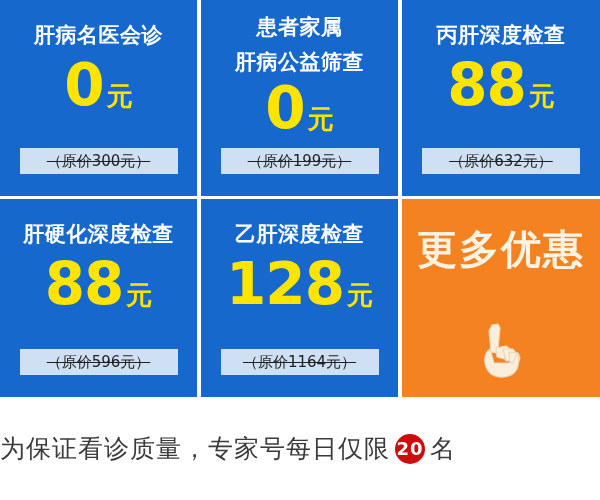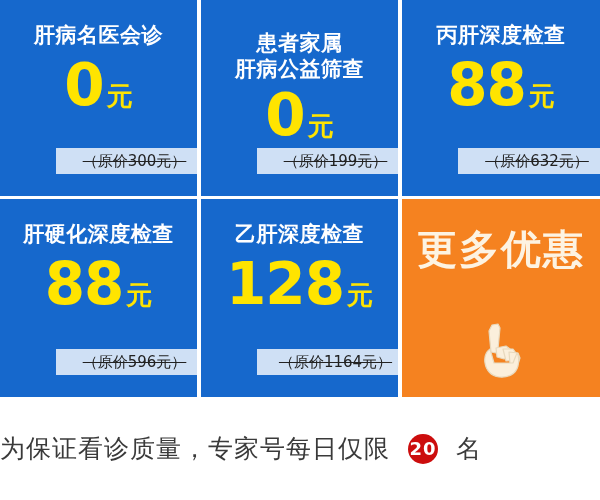--- a/index.html
+++ b/index.html
@@ -63,21 +63,22 @@
     text-align: center;
     white-space: nowrap;
   }
   .card-title-wrap {
     margin-top: 22px;
     display: flex;
     flex-direction: column;
     align-items: center;
   }
   .card.two-line .card-title-wrap {
-    margin-top: 30px;
+    margin-top: 14px;
+    gap: 9px;
   }
 
   
   .price-row {
     display: flex;
     align-items: baseline;
     justify-content: center;
     color: #ffe400;
     margin-top: 8px;
   }
@@ -103,21 +104,20 @@
     position: absolute;
     left: 50%;
     transform: translateX(-50%);
     bottom: 22px;
     width: 158px;
     height: 26px;
     background: #cfe0f5;
     display: flex;
     align-items: center;
     justify-content: center;
-    margin-left: 36px;
   }
   .orig-badge-text {
     position: relative;
     color: #222222;
     font-size: 15px;
     line-height: 26px;
     white-space: nowrap;
     text-decoration: line-through;
     text-decoration-thickness: 1px;
     font-family: "DejaVu Sans", "Liberation Sans", sans-serif;
@@ -173,21 +173,21 @@
     display: inline-flex;
     align-items: center;
     justify-content: center;
     width: 30px;
     height: 30px;
     border-radius: 50%;
     background: #cc0d0d;
     color: #ffffff;
     font-size: 18px;
     font-weight: bold;
-    margin: 0 18px;
+    margin: 0 5px;
     font-family: "DejaVu Sans", "Liberation Sans", sans-serif;
   }
 </style>
 </head>
 <body>
 
 <div class="promo-root">
 
   <div class="offer-grid">
 

